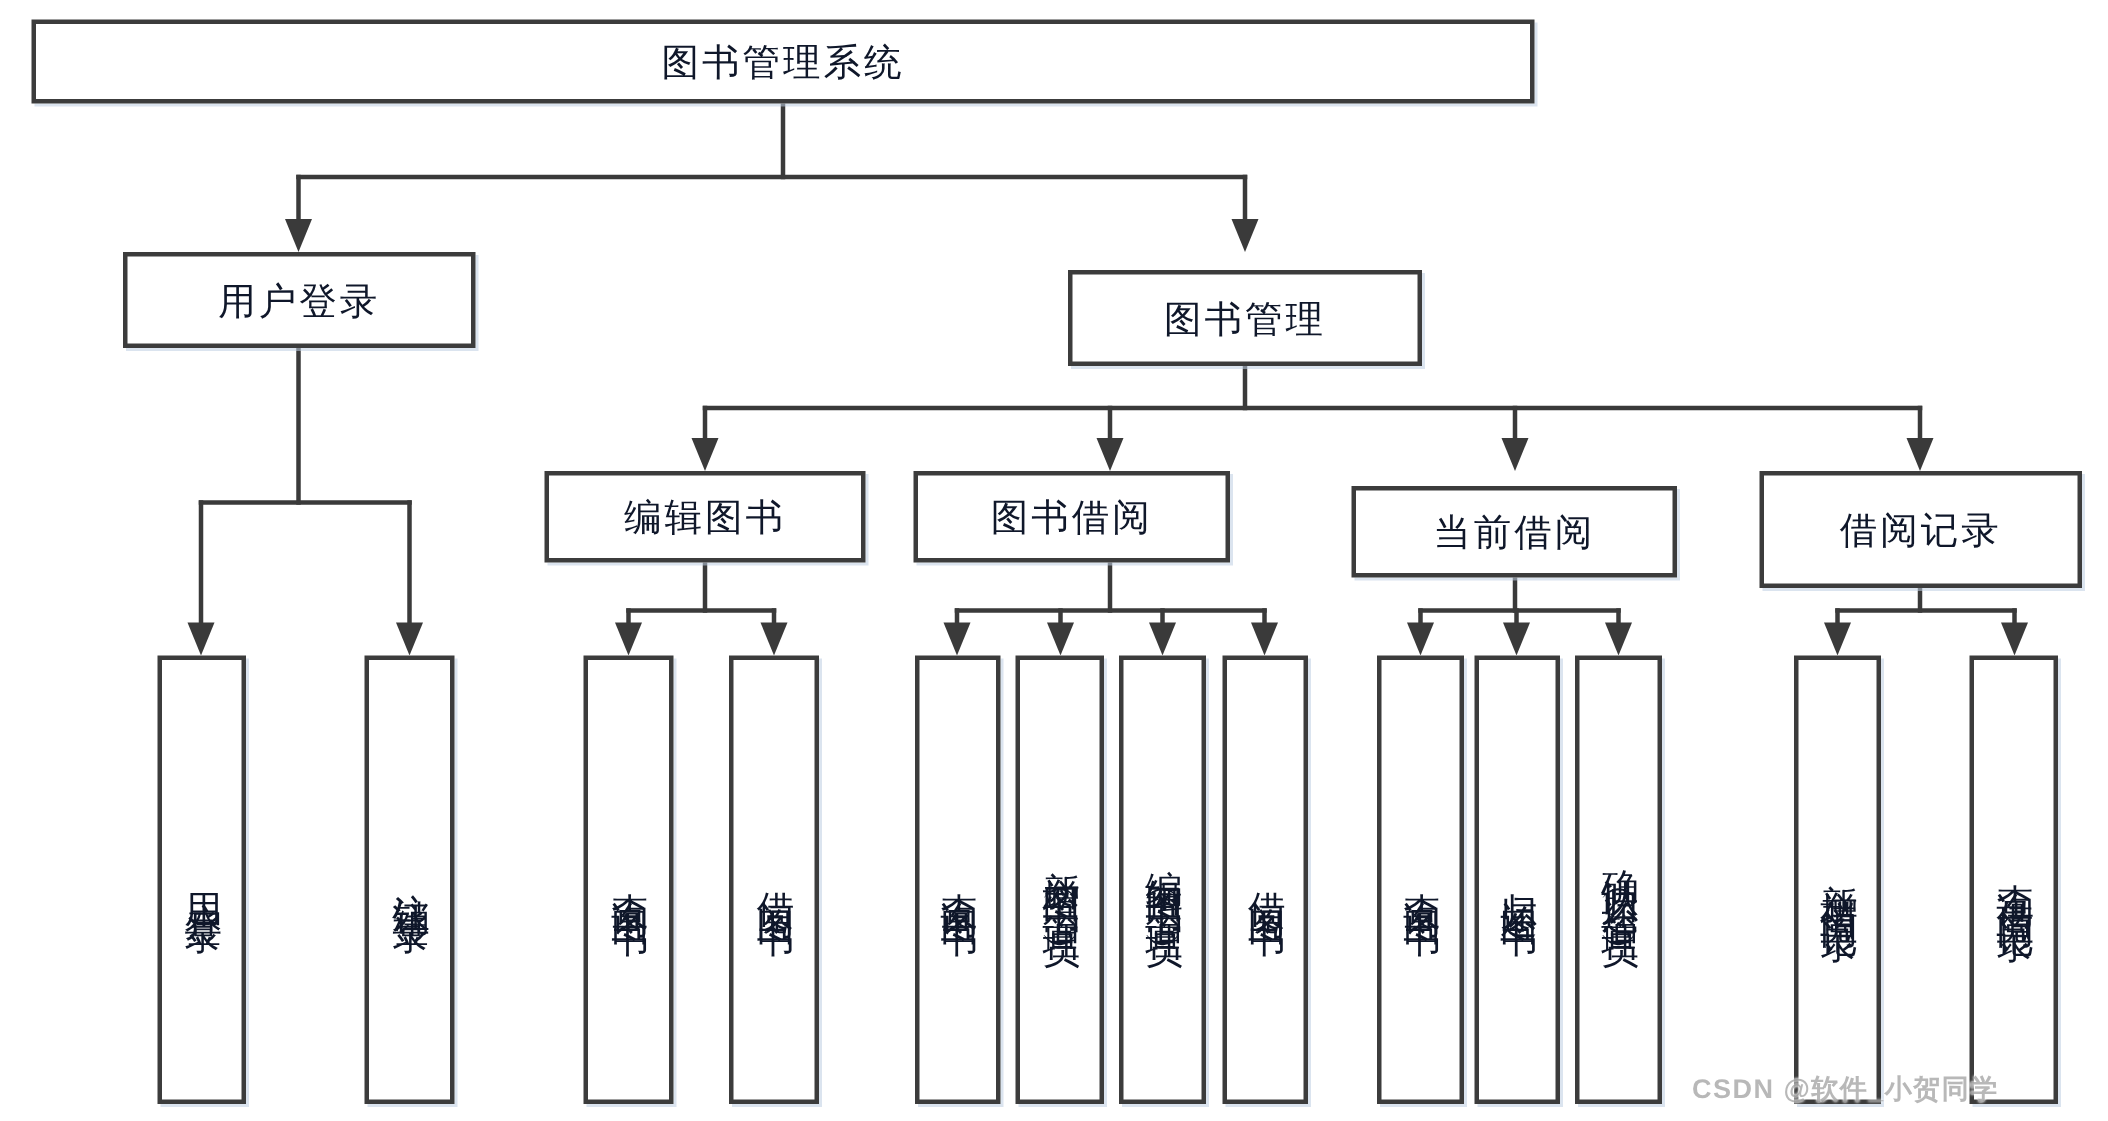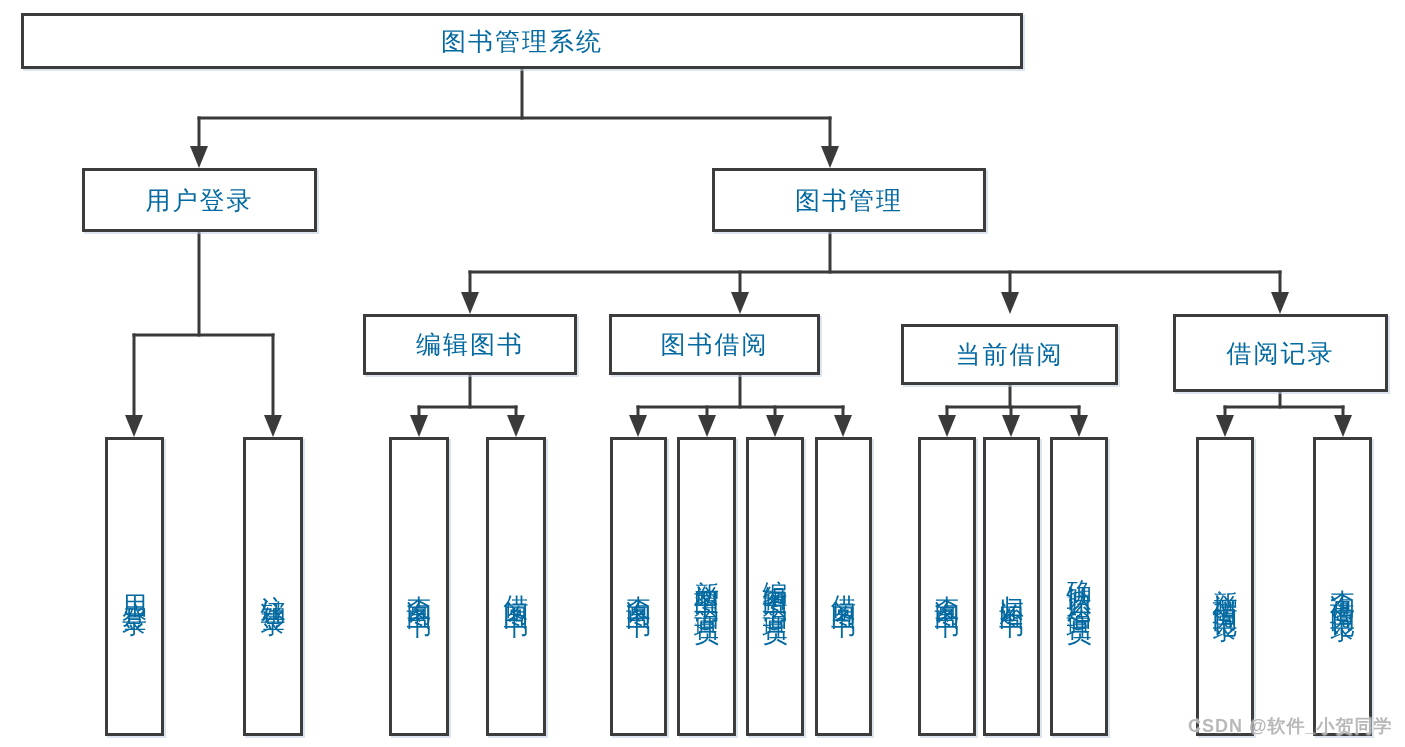--- a/index.html
+++ b/index.html
@@ -9,21 +9,21 @@
     font-family:"Liberation Sans","DejaVu Sans",sans-serif;
     position:relative;
     overflow:hidden;
   }
   #connectors { position:absolute; left:0; top:0; z-index:1; }
   .node {
     position:absolute;
     box-sizing:border-box;
     border:3px solid #3c3c3c;
     background:#ffffff;
-    color:#0369a1;
+    color:#0f172a;
     display:flex;
     align-items:center;
     justify-content:center;
     z-index:2;
     box-shadow:2px 2px 0 rgba(190,205,225,0.55);
   }
   .h-node { font-size:25px; letter-spacing:2px; }
   .v-node {
     writing-mode:vertical-rl;
     text-orientation:mixed;
@@ -111,21 +111,21 @@
   </g>
 </svg>
 
 <div class="node h-node" style="left:21px; top:13px; width:1002px; height:56px;">
   <span>图书管理系统</span>
 </div>
 
 <div class="node h-node" style="left:82px; top:168px; width:235px; height:64px;">
   <span>用户登录</span>
 </div>
-<div class="node h-node" style="left:712px; top:168px; width:274px; height:64px;">
+<div class="node h-node" style="left:712px; top:180px; width:236px; height:64px;">
   <span>图书管理</span>
 </div>
 
 <div class="node h-node" style="left:363px; top:314px; width:214px; height:61px;">
   <span>编辑图书</span>
 </div>
 <div class="node h-node" style="left:609px; top:314px; width:211px; height:61px;">
   <span>图书借阅</span>
 </div>
 <div class="node h-node" style="left:901px; top:324px; width:217px; height:61px;">
@@ -172,13 +172,13 @@
   <span>确认归还（管理员）</span>
 </div>
 
 <div class="node v-node" style="left:1196px; top:437px; width:58px; height:299px;">
   <span>新增借阅记录</span>
 </div>
 <div class="node v-node" style="left:1313px; top:437px; width:59px; height:299px;">
   <span>查询借阅记录</span>
 </div>
 
-<div class="watermark" style="left:1188px; top:714px;text-align:right;">CSDN @软件_小贺同学</div>
+<div class="watermark" style="left:1128px; top:714px;text-align:right;">CSDN @软件_小贺同学</div>
 
 </body></html>

